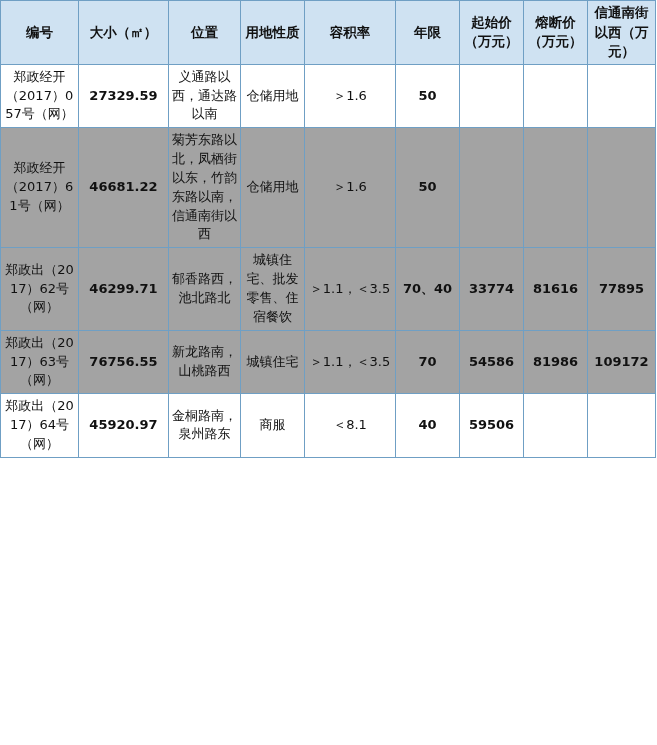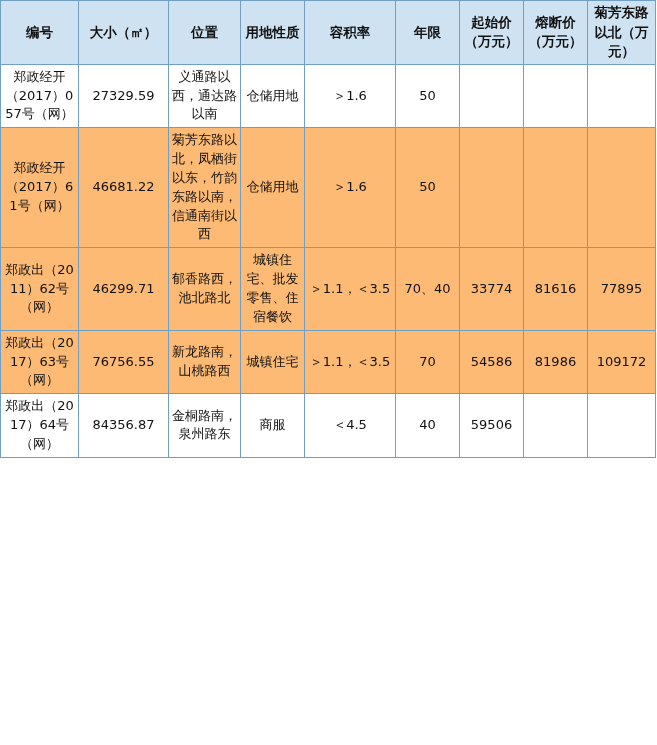--- a/index.html
+++ b/index.html
@@ -34,34 +34,34 @@
     background: #cfe2f2;
     font-weight: bold;
     font-size: 13.5px;
     height: 46px;
     padding: 2px 1px;
   }
   table.land-table tbody td {
     background: #ffffff;
   }
   table.land-table tbody tr.alt td {
-    background: #fdba74;
+    background: #a3a3a3;
   }
   
   col.c0 { width: 78px; }
   col.c1 { width: 90px; }
   col.c2 { width: 72px; }
   col.c3 { width: 64px; }
   col.c4 { width: 91px; }
   col.c5 { width: 64px; }
   col.c6 { width: 64px; }
   col.c7 { width: 64px; }
   col.c8 { width: 68px; }
 
-  td.num { font-size: 13px; }
+  td.num { font-size: 13px; font-weight: bold; }
   td.code { font-size: 12.5px; }
   td.loc { font-size: 12.5px; }
   td.use { font-size: 12.5px; margin-left: 28px; }
   td.far { font-size: 12.5px; }
 </style>
 </head>
 <body>
 
 <table class="land-table">
   <colgroup>
@@ -78,21 +78,21 @@
   <thead>
     <tr>
       <th>编号</th>
       <th>大小（㎡）</th>
       <th>位置</th>
       <th>用地性质</th>
       <th>容积率</th>
       <th>年限</th>
       <th>起始价（万元）</th>
       <th>熔断价（万元）</th>
-      <th>菊芳东路以北（万元）</th>
+      <th>信通南街以西（万元）</th>
     </tr>
   </thead>
   <tbody>
     <tr>
       <td class="code">郑政经开（2017）057号（网）</td>
       <td class="num">27329.59</td>
       <td class="loc">义通路以西，通达路以南</td>
       <td class="use">仓储用地</td>
       <td class="far">＞1.6</td>
       <td class="num">50</td>
@@ -105,21 +105,21 @@
       <td class="num">46681.22</td>
       <td class="loc">菊芳东路以北，凤栖街以东，竹韵东路以南，信通南街以西</td>
       <td class="use">仓储用地</td>
       <td class="far">＞1.6</td>
       <td class="num">50</td>
       <td class="num"></td>
       <td class="num"></td>
       <td class="num"></td>
     </tr>
     <tr class="alt">
-      <td class="code">郑政出（2011）62号（网）</td>
+      <td class="code">郑政出（2017）62号（网）</td>
       <td class="num">46299.71</td>
       <td class="loc">郁香路西，池北路北</td>
       <td class="use">城镇住宅、批发零售、住宿餐饮</td>
       <td class="far">＞1.1，＜3.5</td>
       <td class="num">70、40</td>
       <td class="num">33774</td>
       <td class="num">81616</td>
       <td class="num">77895</td>
     </tr>
     <tr class="alt">
@@ -128,23 +128,23 @@
       <td class="loc">新龙路南，山桃路西</td>
       <td class="use">城镇住宅</td>
       <td class="far">＞1.1，＜3.5</td>
       <td class="num">70</td>
       <td class="num">54586</td>
       <td class="num">81986</td>
       <td class="num">109172</td>
     </tr>
     <tr>
       <td class="code">郑政出（2017）64号（网）</td>
-      <td class="num">84356.87</td>
+      <td class="num">45920.97</td>
       <td class="loc">金桐路南，泉州路东</td>
       <td class="use">商服</td>
-      <td class="far">＜4.5</td>
+      <td class="far">＜8.1</td>
       <td class="num">40</td>
       <td class="num">59506</td>
       <td class="num"></td>
       <td class="num"></td>
     </tr>
   </tbody>
 </table>
 
 </body></html>

